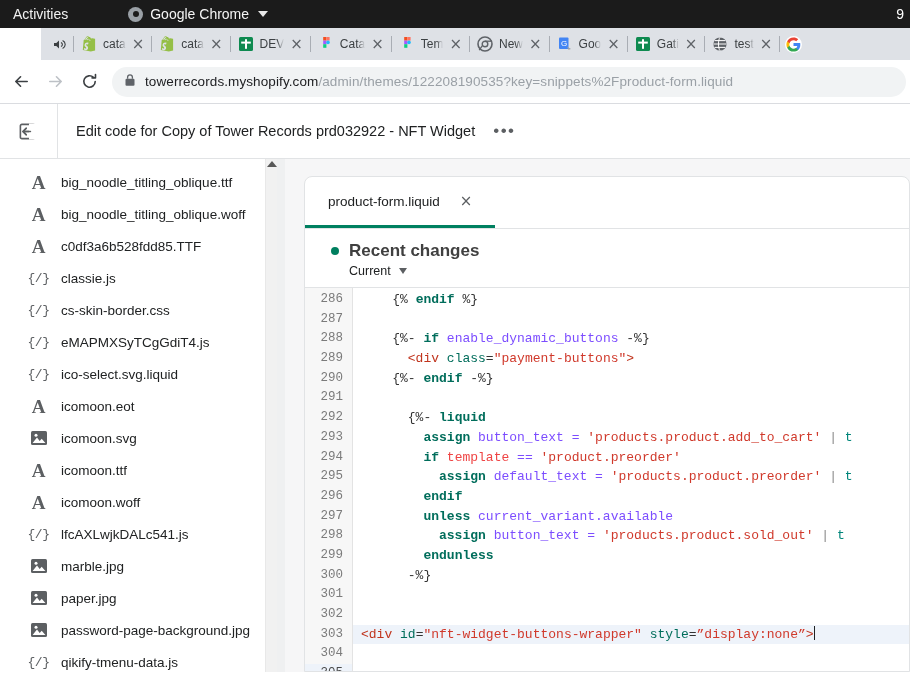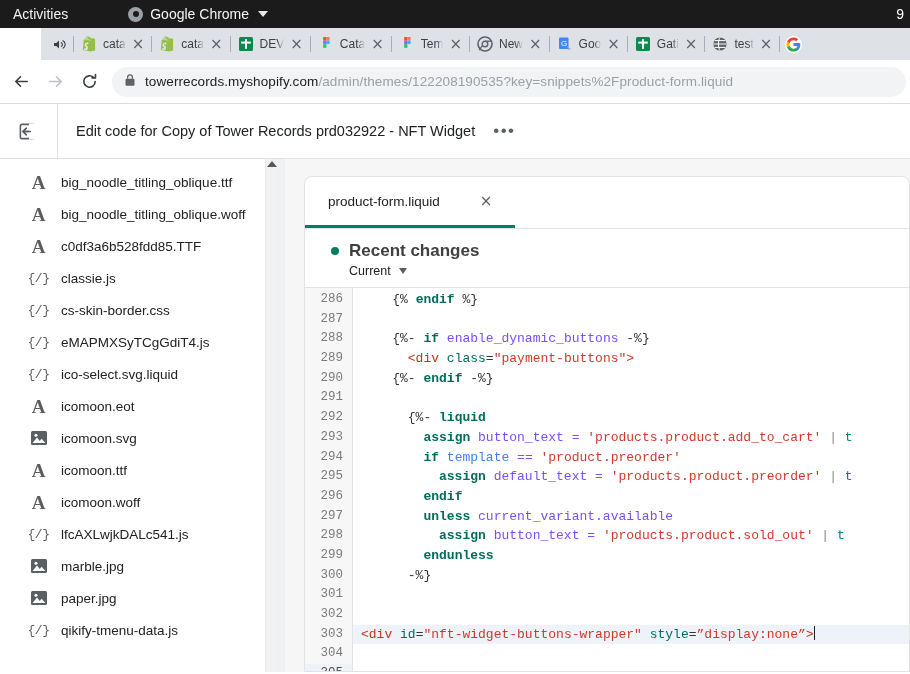--- a/index.html
+++ b/index.html
@@ -154,21 +154,21 @@
   .editor-card {
     background: #ffffff; border: 1px solid #e1e3e5;
     border-radius: 8px 8px 0 0; height: 100%; overflow: hidden;
     display: flex; flex-direction: column;
   }
   .editor-tabs {
     height: 52px; flex: none; display: flex; align-items: stretch;
     border-bottom: 1px solid #e1e3e5;
   }
   .editor-tab {
-    display: flex; align-items: center; gap: 40px; padding: 0 23px;
+    display: flex; align-items: center; gap: 20px; padding: 0 23px;
     border-bottom: 3px solid #008060; cursor: pointer;
   }
   .editor-tab-label { font-size: 13.5px; color: #202223; }
   .editor-tab-close {
     font-size: 15px; color: #5c5f62; line-height: 1;
     font-family: "DejaVu Sans", sans-serif;
   }
   .recent-bar {
     flex: none; padding: 12px 0 9px 26px; background: #ffffff;
   }
@@ -212,21 +212,21 @@
     display: inline-block; width: 1px; height: 14px; background: #202223;
     vertical-align: -2px; margin-left: 0px;
   }
   .t-tag   { color: #c0341d; }
   .t-kw    { color: #006d5b; font-weight: 700; }
   .t-var   { color: #7c4dff; }
   .t-str   { color: #d0392b; }
   .t-attr  { color: #006d5b; }
   .t-punc  { color: #333333; }
   .t-op    { color: #7c4dff; }
-  .t-plain { color: #3b82f6; }
+  .t-plain { color: #ef4444; }
   .t-pipe  { color: #8a8a8a; }
   .t-filter{ color: #00857a; }
 </style>
 </head>
 <body>
 
 <div class="gnome-bar">
   <div class="gnome-activities">Activities</div>
   <div class="gnome-app">
     <span class="chrome-dot"></span>
@@ -491,20 +491,30 @@
         </div>
         <div class="file-row">
           <span class="file-ico">
             <svg class="ico-img" viewBox="0 0 16 14">
               <rect x="0" y="0" width="16" height="14" rx="1.5" fill="#5c5f62"></rect>
               <circle cx="5" cy="4.3" r="1.5" fill="#fff"></circle>
               <path d="M1.6 12 6 6.6l2.7 3.3 2-2.2L14.4 12z" fill="#fff"></path>
             </svg>
           </span>
           <span class="file-name">paper.jpg</span>
+        </div>
+        <div class="file-row">
+          <span class="file-ico">
+            <svg class="ico-img" viewBox="0 0 16 14">
+              <rect x="0" y="0" width="16" height="14" rx="1.5" fill="#5c5f62"></rect>
+              <circle cx="5" cy="4.3" r="1.5" fill="#fff"></circle>
+              <path d="M1.6 12 6 6.6l2.7 3.3 2-2.2L14.4 12z" fill="#fff"></path>
+            </svg>
+          </span>
+          <span class="file-name">password-page-background.jpg</span>
         </div>
         <div class="file-row">
           <span class="file-ico">
             <span class="ico-code">{/}</span>
           </span>
           <span class="file-name">qikify-tmenu-data.js</span>
         </div>
       </div>
     <div class="sb-scroll-track">
       <div class="sb-scroll-up"></div>

